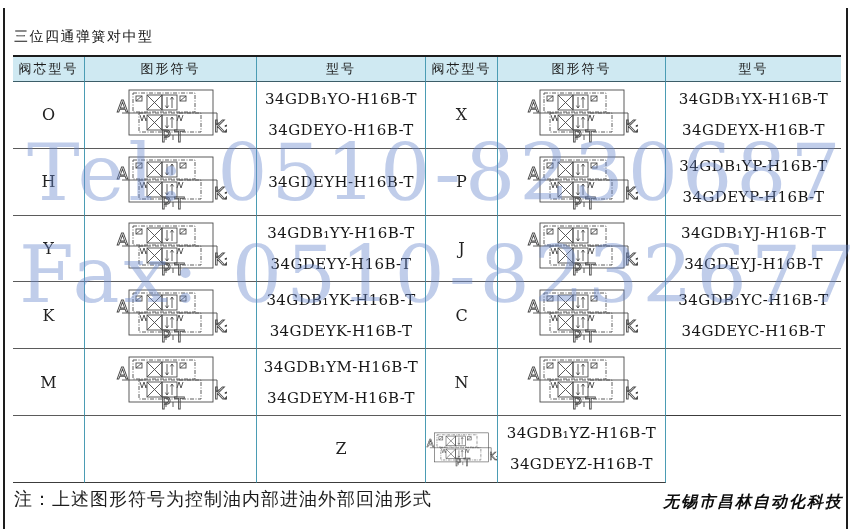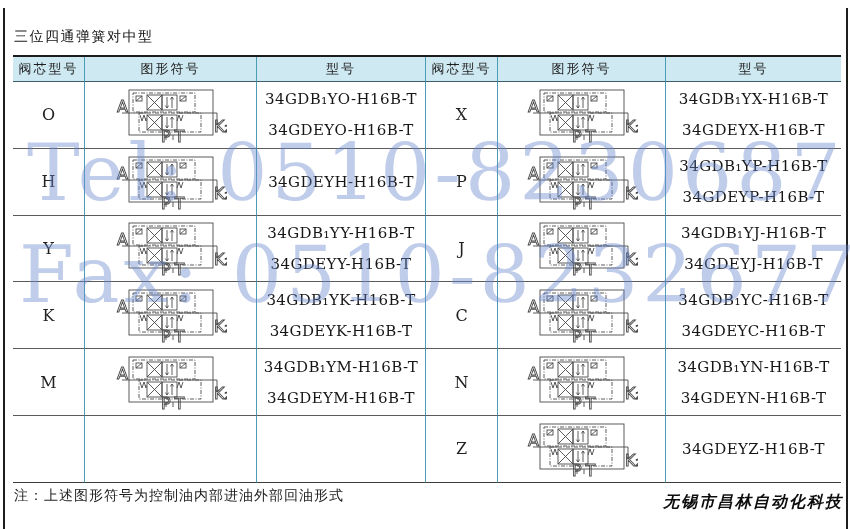--- a/index.html
+++ b/index.html
@@ -53,21 +53,21 @@
   .wm{
     position:absolute;white-space:nowrap;pointer-events:none;z-index:6;
     font-family:"DejaVu Serif","Liberation Serif",serif;
     font-size:79px;letter-spacing:4px;color:rgba(106,136,206,0.42);
     line-height:1;
   }
   #wm1{left:27px;top:134px;}
   #wm2{left:19px;top:236px;}
 
   .note{
-    position:absolute;left:14px;top:487px;font-size:14px;color:#1d1d1d;
+    position:absolute;left:14px;top:487px;font-size:18px;color:#1d1d1d;
     letter-spacing:1px;
   }
   .company{
     position:absolute;right:7px;top:492px;font-size:16px;font-weight:bold;
     color:#0d0d0d;letter-spacing:2px;font-style:italic;
   }
 </style>
 </head>
 <body>
 
@@ -232,38 +232,35 @@
     <div class="cell models">
       <div class="model-line">34GDB₁YM-H16B-T</div>
       <div class="model-line">34GDEYM-H16B-T</div>
     </div>
     <div class="cell spool">N</div>
     <div class="cell">
         <svg class="sym" viewBox="0 0 110 56">
           <use href="#valve-sym"></use>
         </svg>
       </div>
-    <div class="cell models">
-      <div class="model-line">34GDB₁YN-H16B-T</div>
-      <div class="model-line">34GDEYN-H16B-T</div>
-    </div>
 
     <div class="cell spool"></div>
     <div class="cell"></div>
     <div class="cell models">
       <div class="model-line"></div>
       <div class="model-line"></div>
     </div>
     <div class="cell spool">Z</div>
     <div class="cell">
         <svg class="sym" viewBox="0 0 110 56">
           <use href="#valve-sym"></use>
         </svg>
       </div>
     <div class="cell models">
+      <div class="model-line">34GDB₁YZ-H16B-T</div>
       <div class="model-line">34GDEYZ-H16B-T</div>
     </div>
   </div>
 
   <div class="wm" id="wm1">Tel: 0510-82306871</div>
   <div class="wm" id="wm2">Fax: 0510-82326771</div>
 
   <div class="note">注：上述图形符号为控制油内部进油外部回油形式</div>
   <div class="company">无锡市昌林自动化科技</div>
 

